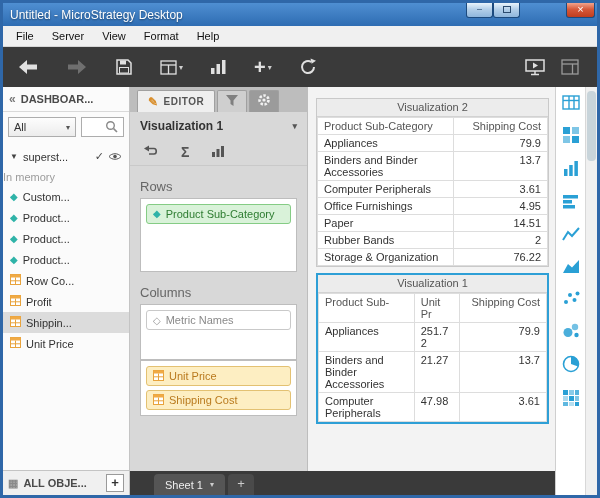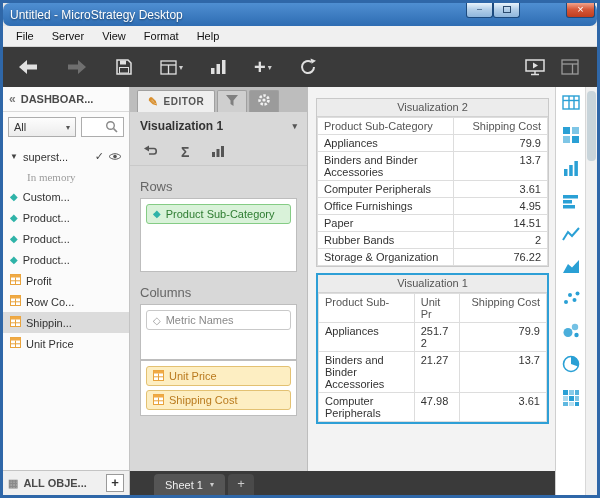--- a/index.html
+++ b/index.html
@@ -3,21 +3,21 @@
 <meta charset="utf-8">
 <style>
   * { margin:0; padding:0; box-sizing:border-box; }
   html,body { width:600px; height:498px; overflow:hidden; background:#fff;
     font-family:"Liberation Sans", sans-serif; }
   .window { width:600px; height:498px; border:3px solid #2f67a8; background:#e6e6e6;
     display:flex; flex-direction:column; }
 
   
   .titlebar { height:23px; background:linear-gradient(#4f8fd2,#2e6cb2); color:#fff;
-    font-size:12px; display:flex; align-items:center; padding:0 7px; position:relative; flex:0 0 auto;border-radius:7px; }
+    font-size:12px; display:flex; align-items:center; padding:0 7px; position:relative; flex:0 0 auto; }
   .titlebar .title { text-shadow:0 1px 2px rgba(0,0,0,.45); white-space:nowrap; }
   .win-controls { position:absolute; top:0; right:2px; display:flex; }
   .win-btn { width:27px; height:15px; border:1px solid #1c4a7e; border-top:none;
     border-radius:0 0 3px 3px; background:linear-gradient(#eaf4fc,#b3cfe9 45%,#8fb6dc);
     color:#2a4a6e; font-size:9px; line-height:13px; text-align:center; cursor:default; }
   .win-btn.max-glyph-holder span { display:inline-block; width:8px; height:7px; border:1px solid #2a4a6e; margin-top:3px; }
   .win-btn.close { background:linear-gradient(#f2a48c,#d6593a 45%,#c13d1e); color:#fff;
     margin-left:46px; width:29px; font-size:11px; line-height:13px; }
 
   
@@ -47,21 +47,21 @@
   .dropdown { width:68px; height:20px; border:1px solid #adadad; background:linear-gradient(#fdfdfd,#ececec);
     display:flex; align-items:center; justify-content:space-between; padding:0 5px; font-size:11px; color:#333; }
   .dropdown .caret { font-size:8px; color:#555; }
   .searchbox { flex:1; height:20px; border:1px solid #adadad; background:#fff;
     display:flex; align-items:center; justify-content:flex-end; padding:0 5px; }
   .tree { flex:1; min-height:0; padding-top:3px; overflow:hidden; }
   .tree-row { height:21px; display:flex; align-items:center; gap:5px; padding:0 7px; white-space:nowrap; overflow:hidden; }
   .tree-row.selected { background:#dcdcdc; }
   .tree-row .caret { font-size:8px; color:#444; }
   .tree-row .right-icons { margin-left:auto; display:flex; align-items:center; gap:4px; }
-  .tree-sub { height:19px; display:flex; align-items:center; padding-left:24px; color:#9c9c9c;font-family:Liberation Serif, serif; }
+  .tree-sub { height:19px; display:flex; align-items:center; color:#9c9c9c; }
   .diamond { color:#2fb3a8; font-size:10px; line-height:10px; }
   .checkmark { color:#4a4a4a; font-size:11px; }
   .sidebar-footer { height:25px; flex:0 0 auto; border-top:1px solid #c4c4c4; background:#f0f0f0;
     display:flex; align-items:center; gap:5px; padding:0 5px; font-weight:bold; color:#4a4a4a; }
   .grid-glyph { color:#8a8a8a; font-size:11px; }
   .plus-box { margin-left:auto; width:18px; height:18px; border:1px solid #9a9a9a; background:#fff;
     text-align:center; line-height:15px; font-size:13px; color:#333; }
 
   
   .center { flex:1; display:flex; flex-direction:column; min-width:0; }
@@ -264,30 +264,30 @@
           <span class="diamond">◆</span>
           <span>Product...</span>
         </div>
         <div class="tree-row">
           <span><svg width="11" height="11" viewBox="0 0 11 11">
                 <rect x="0.5" y="0.5" width="10" height="10" fill="#fff" stroke="#e8a33c"></rect>
                 <rect x="0.5" y="0.5" width="10" height="3" fill="#f0aa45"></rect>
                 <line x1="0.5" y1="6.8" x2="10.5" y2="6.8" stroke="#e8a33c"></line>
                 <line x1="5.5" y1="3.5" x2="5.5" y2="10.5" stroke="#e8a33c"></line>
               </svg></span>
-          <span>Profit</span>
+          <span>Row Co...</span>
         </div>
         <div class="tree-row">
           <span><svg width="11" height="11" viewBox="0 0 11 11">
                 <rect x="0.5" y="0.5" width="10" height="10" fill="#fff" stroke="#e8a33c"></rect>
                 <rect x="0.5" y="0.5" width="10" height="3" fill="#f0aa45"></rect>
                 <line x1="0.5" y1="6.8" x2="10.5" y2="6.8" stroke="#e8a33c"></line>
                 <line x1="5.5" y1="3.5" x2="5.5" y2="10.5" stroke="#e8a33c"></line>
               </svg></span>
-          <span>Row Co...</span>
+          <span>Profit</span>
         </div>
         <div class="tree-row selected">
           <span><svg width="11" height="11" viewBox="0 0 11 11">
                 <rect x="0.5" y="0.5" width="10" height="10" fill="#fff" stroke="#e8a33c"></rect>
                 <rect x="0.5" y="0.5" width="10" height="3" fill="#f0aa45"></rect>
                 <line x1="0.5" y1="6.8" x2="10.5" y2="6.8" stroke="#e8a33c"></line>
                 <line x1="5.5" y1="3.5" x2="5.5" y2="10.5" stroke="#e8a33c"></line>
               </svg></span>
           <span>Shippin...</span>
         </div>

